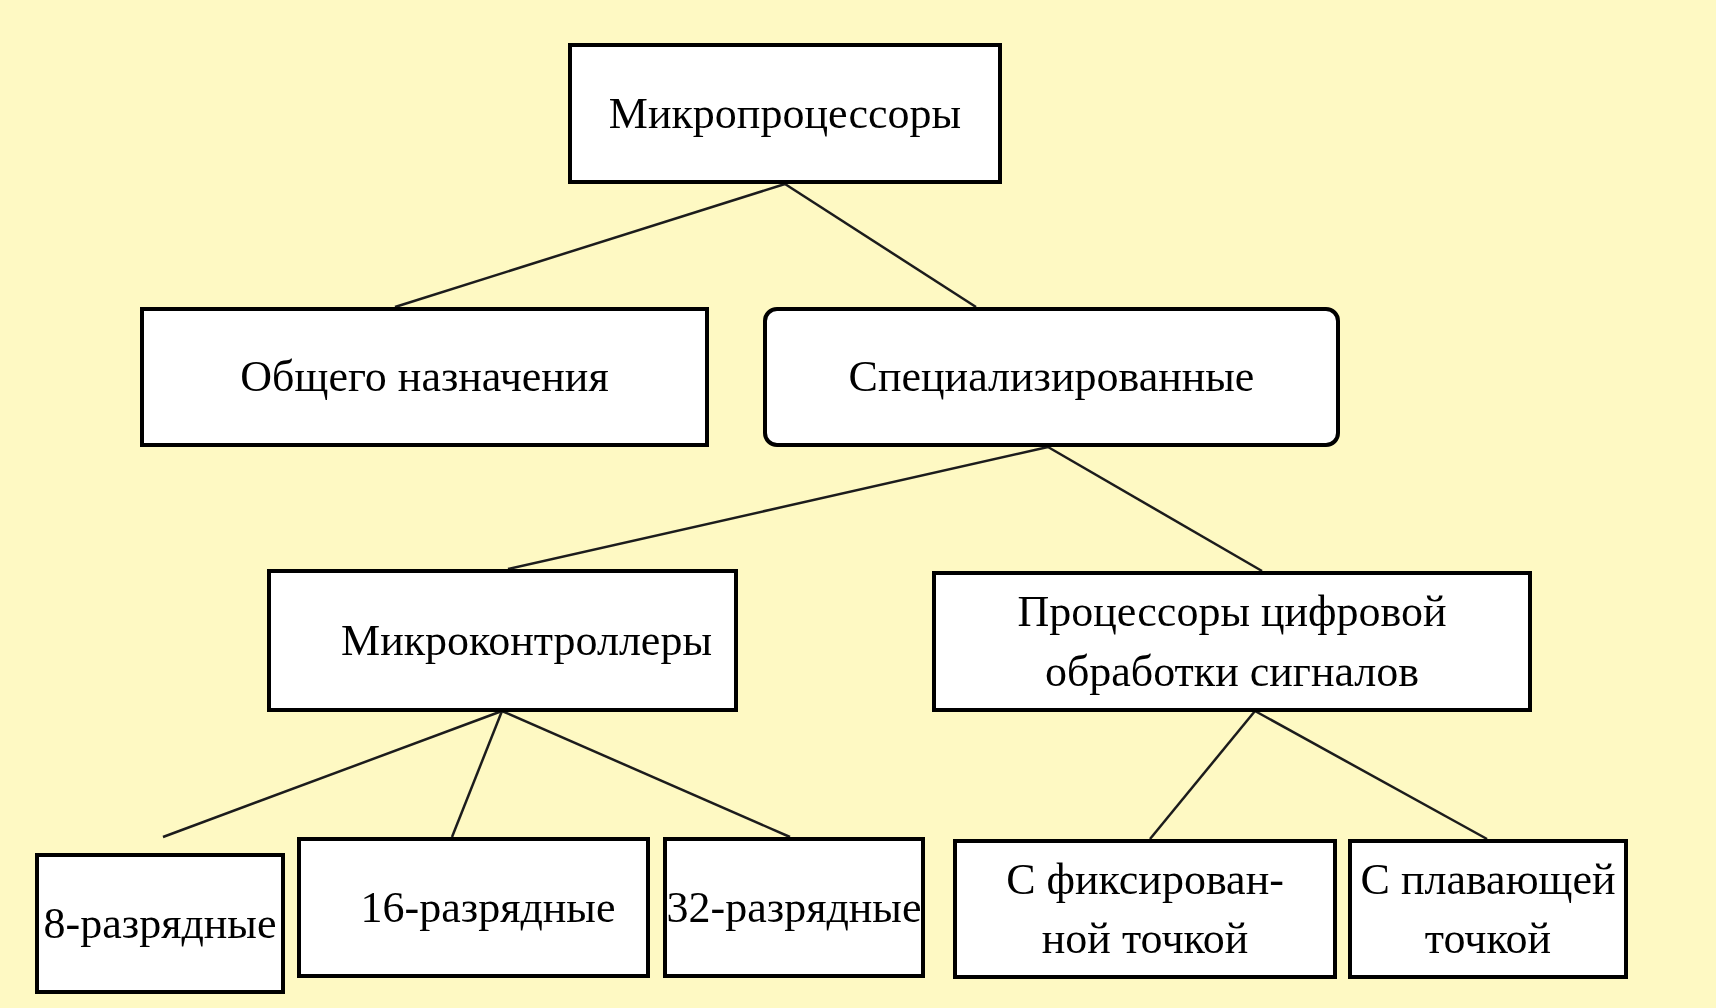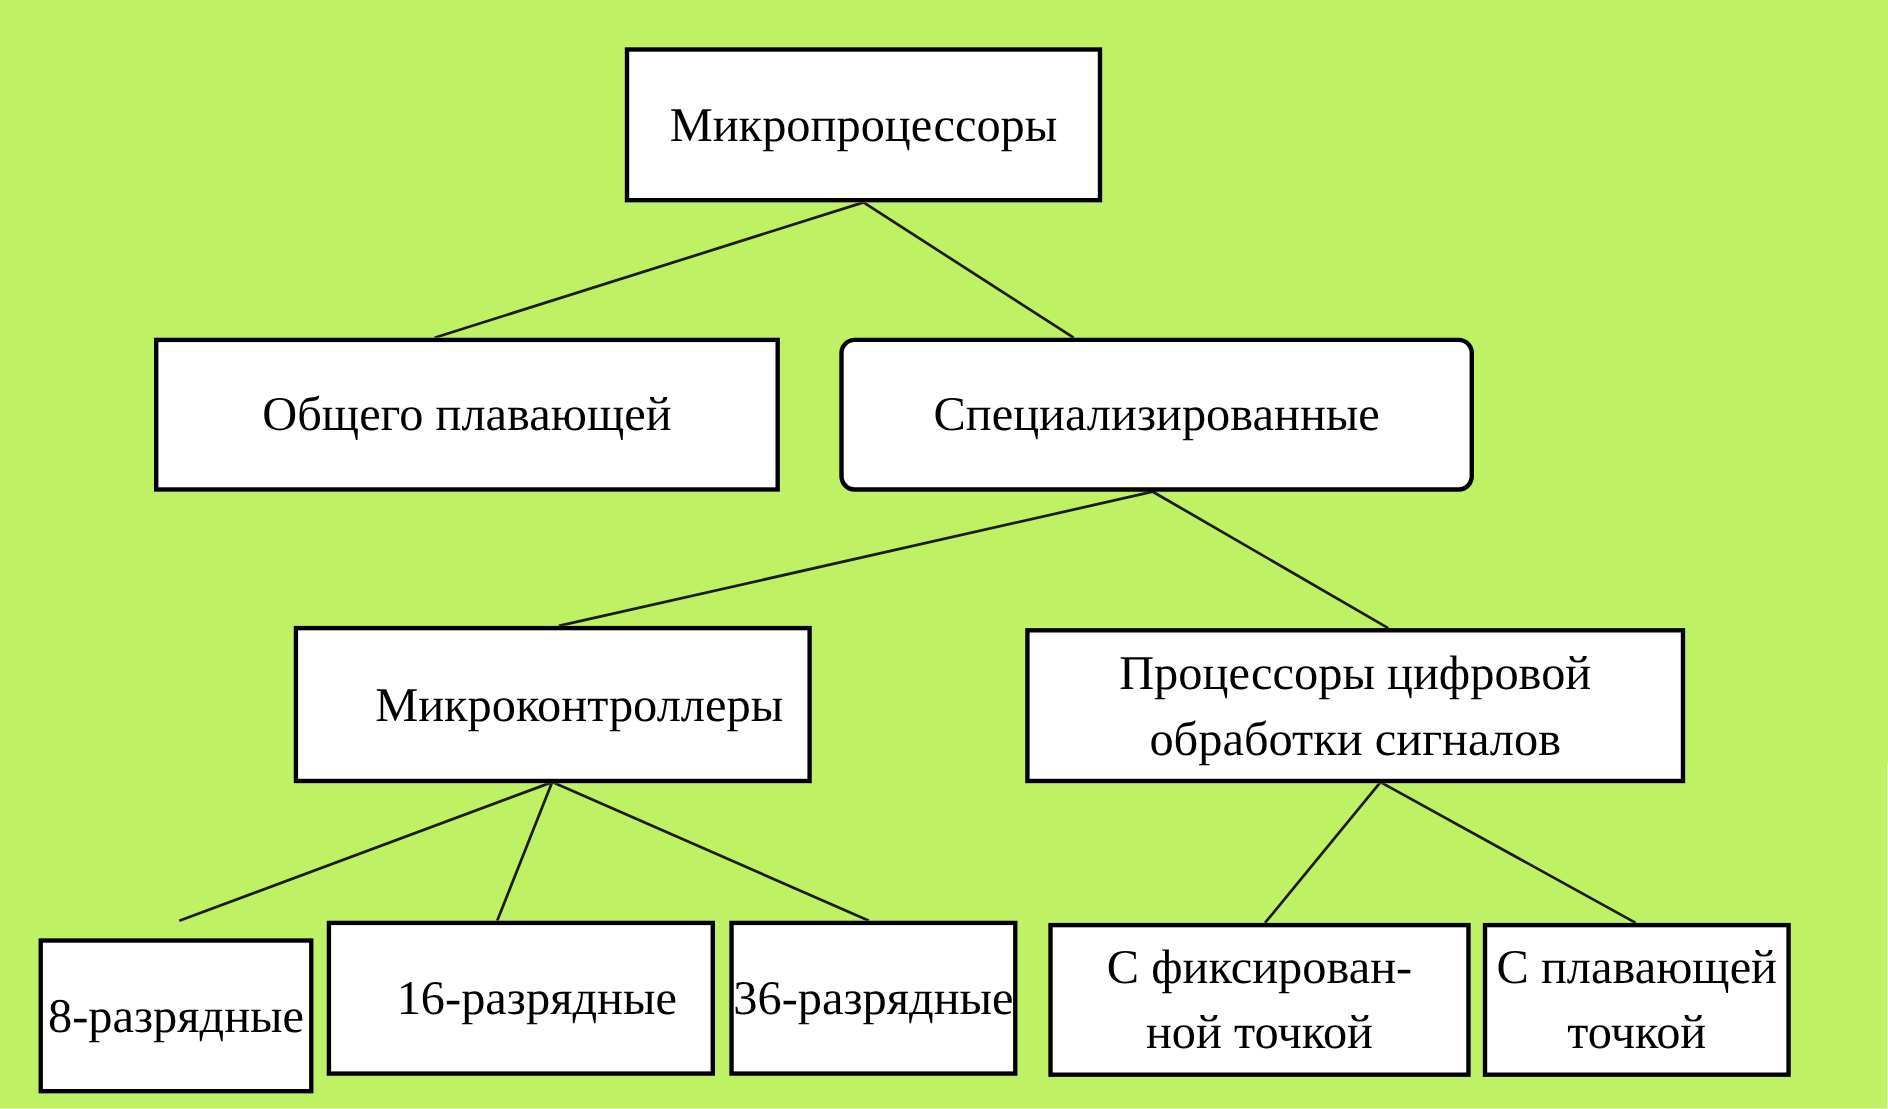--- a/index.html
+++ b/index.html
@@ -4,21 +4,21 @@
 <style>
   html, body {
     margin: 0;
     padding: 0;
     background: #ffffff;
   }
   .canvas {
     position: relative;
     width: 1716px;
     height: 1008px;
-    background: #bef264;
+    background: #fef9c3;
     font-family: "Liberation Serif", "DejaVu Serif", serif;
     overflow: hidden;
   }
   .edges-svg {
     position: absolute;
     left: 0;
     top: 0;
     width: 1716px;
     height: 1008px;
   }
@@ -63,26 +63,26 @@
     <line x1="1048" y1="447" x2="508" y2="569"></line>
     <line x1="1048" y1="447" x2="1262" y2="571"></line>
     <line x1="502" y1="711" x2="163" y2="837"></line>
     <line x1="502" y1="711" x2="452" y2="837"></line>
     <line x1="502" y1="711" x2="790" y2="837"></line>
     <line x1="1255" y1="711" x2="1150" y2="839"></line>
     <line x1="1255" y1="711" x2="1487" y2="839"></line>
   </svg>
 
   <div class="node" id="n-microprocessors">Микропроцессоры</div>
-  <div class="node" id="n-general">Общего плавающей</div>
+  <div class="node" id="n-general">Общего назначения</div>
   <div class="node" id="n-specialized">Специализированные</div>
   <div class="node" id="n-microcontrollers">Микроконтроллеры</div>
   <div class="node" id="n-dsp">Процессоры цифровой
 обработки сигналов</div>
   <div class="node" id="n-bit8">8-разрядные</div>
   <div class="node" id="n-bit16">16-разрядные</div>
-  <div class="node" id="n-bit32">36-разрядные</div>
+  <div class="node" id="n-bit32">32-разрядные</div>
   <div class="node" id="n-fixed">С фиксирован-
 ной точкой</div>
   <div class="node" id="n-floating">С плавающей
 точкой</div>
 
 </div>
 
 </body></html>

